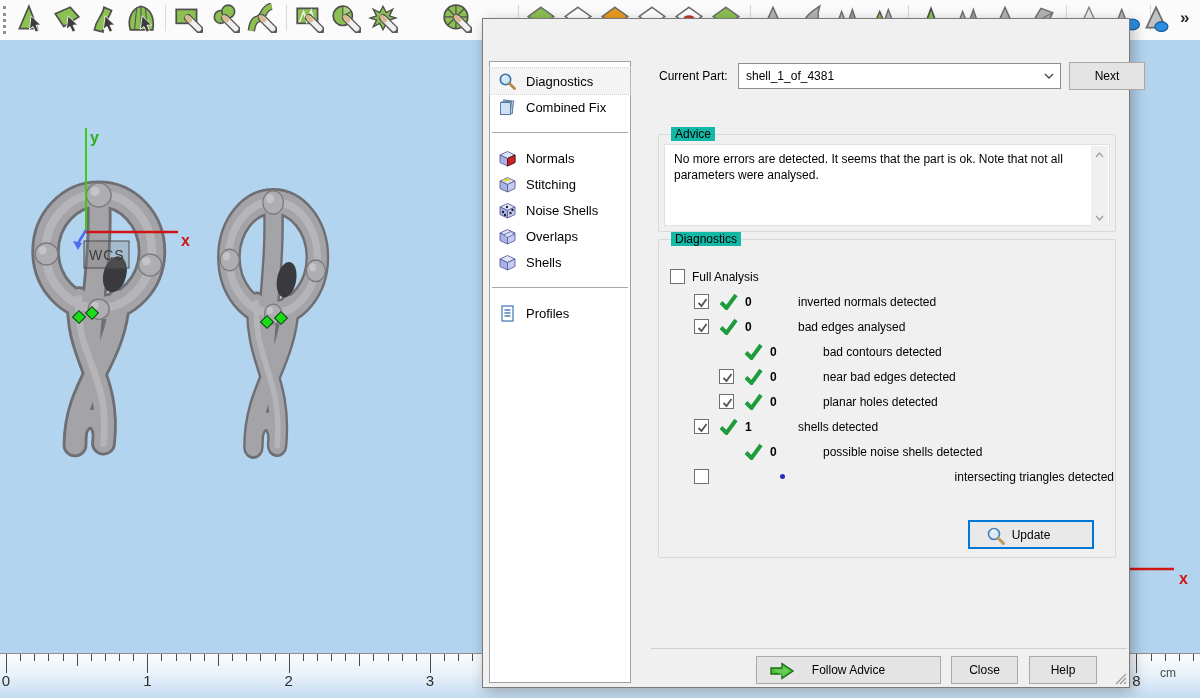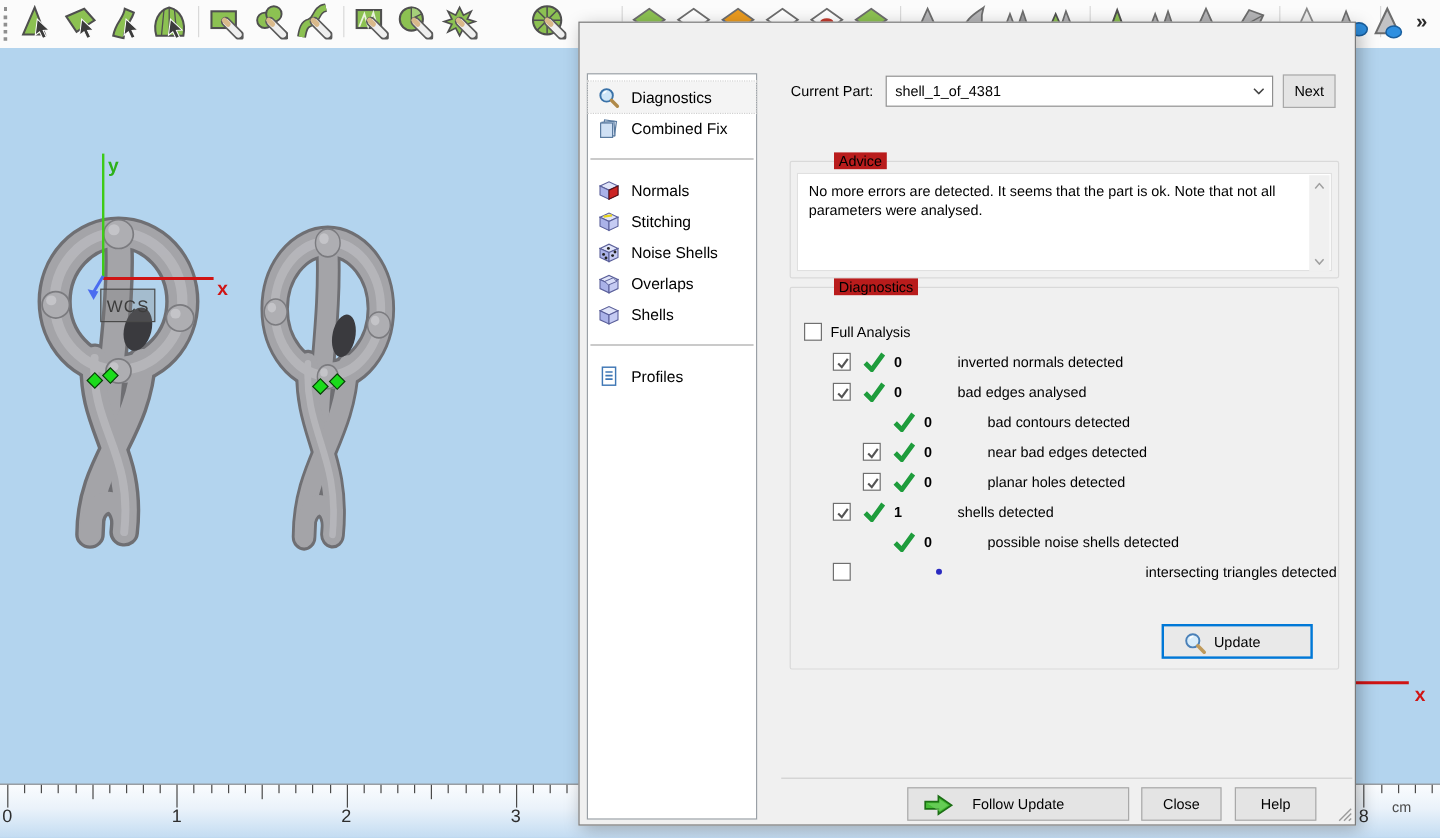--- a/index.html
+++ b/index.html
@@ -48,26 +48,26 @@
 
   .lbl { position:absolute; font-size:12px; color:#000; white-space:nowrap; }
 
   .combo { position:absolute; left:255px; top:44px; width:323px; height:26px; background:#fff;
            border:1px solid #8f8f8f; display:flex; align-items:center; }
   .combo .val { font-size:12px; padding-left:7px; flex:1; }
   .combo .dd { width:22px; display:flex; justify-content:center; }
 
   .btn { position:absolute; background:#e4e4e4; border:1px solid #a9a9a9; display:flex;
          align-items:center; justify-content:center; font-size:12px; color:#000; cursor:default; }
-  .btn-next { left:586px; top:43px; width:44px; height:28px; }
+  .btn-next { left:586px; top:43px; width:76px; height:28px; }
 
   .groupbox { position:absolute; border:1px solid #d9d9d9; border-radius:2px; }
   .gb-advice { left:175px; top:115px; width:458px; height:98px; }
   .gb-diag   { left:175px; top:220px; width:458px; height:319px; }
-  .legend { position:absolute; top:-8px; left:12px; background:#b91c1c; padding:0 4px; font-size:12px; color:#000;margin-left:24px; }
+  .legend { position:absolute; top:-8px; left:12px; background:#14b8a6; padding:0 4px; font-size:12px; color:#000; }
 
   .advice-box { position:absolute; left:5px; top:9px; width:446px; height:82px; background:#fff;
                 border:1px solid #e0e0e0; }
   .advice-text { position:absolute; left:9px; top:6px; width:408px; font-size:12px; line-height:16px; color:#000; }
   .adv-scroll { position:absolute; right:1px; top:1px; width:17px; height:80px; background:#f0f0f0; }
   .adv-arrow { position:absolute; left:0; width:17px; height:17px; display:flex; align-items:center; justify-content:center; }
 
   .chk { width:15px; height:15px; background:#fff; border:1px solid #707070; position:relative; flex:0 0 15px; }
   .chk svg { position:absolute; left:1px; top:1px; }
   .fa-row { position:absolute; left:11px; top:29px; display:flex; align-items:center; gap:7px; font-size:12px; }
@@ -744,21 +744,21 @@
       <span>Update</span>
     </div>
 
     <div class="footer-sep"></div>
 
     <div class="btn btn-follow">
       <svg class="arr" width="26" height="20" viewBox="0 0 26 20">
         <polygon points="2,7 13,7 13,2.5 24,10 13,17.5 13,13 2,13" fill="#46bd35" stroke="#1c6f15" stroke-width="1.4"></polygon>
         <polygon points="3.5,8.3 13.8,8.3 13.8,5 21,10 13.8,15" fill="#7fd86f" opacity="0.55"></polygon>
       </svg>
-      <span>Follow Update</span>
+      <span>Follow Advice</span>
     </div>
     <div class="btn btn-close">Close</div>
     <div class="btn btn-help">Help</div>
 
     <svg class="grip" viewBox="0 0 14 14">
       <path d="M13,3 L3,13 M13,7 L7,13 M13,11 L11,13" stroke="#9a9a9a" stroke-width="1.2"></path>
     </svg>
   </div>
 </div>
 

